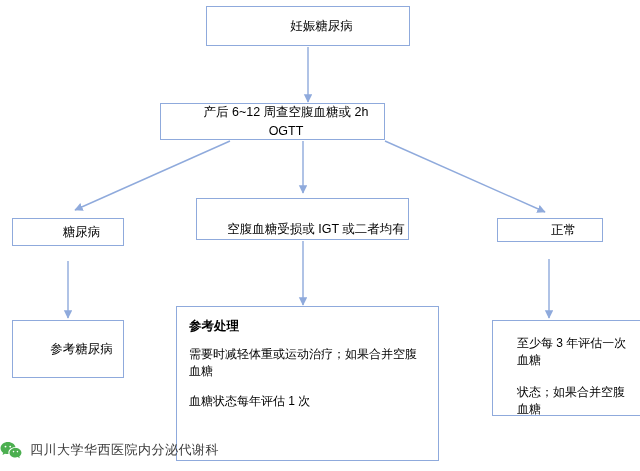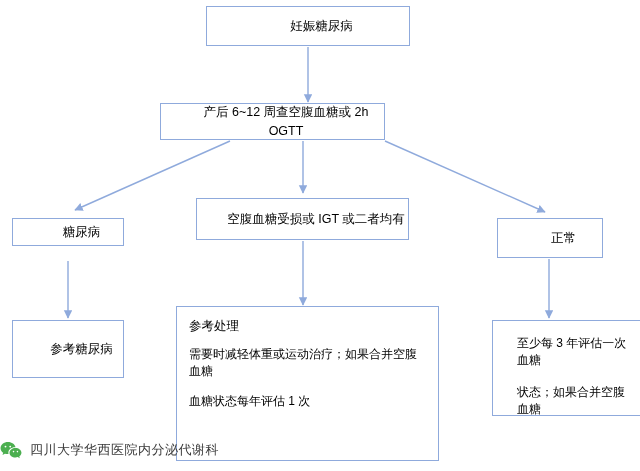--- a/index.html
+++ b/index.html
@@ -32,21 +32,21 @@
     line-height: 1.5;
     color: #000000;
     padding-left: 27px;
   }
   .node.left-align {
     display: block;
     text-align: left;
     padding: 10px 12px;
   }
   .node-title {
-    font-weight: normal;
+    font-weight: bold;
     font-size: 12.5px;
     margin-bottom: 10px;
     display: block;
   }
   .node-line {
     display: block;
     font-size: 12px;
     line-height: 1.45;
     margin-bottom: 12px;
   }
@@ -119,25 +119,25 @@
   </div>
 
   <div class="node" style="left:160px; top:103px; width:225px; height:37px;">
     <span>产后 6~12 周查空腹血糖或 2h OGTT</span>
   </div>
 
   <div class="node" style="left:12px; top:218px; width:112px; height:28px;">
     <span>糖尿病</span>
   </div>
 
-  <div class="node" style="left:196px; top:198px; width:213px; height:42px;">
+  <div class="node" style="left:196px; top:198px; width:213px; height:42px;align-items:flex-end;">
     <span>空腹血糖受损或 IGT 或二者均有</span>
   </div>
 
-  <div class="node" style="left:497px; top:218px; width:106px; height:40px;">
+  <div class="node" style="left:497px; top:218px; width:106px; height:24px;">
     <span>正常</span>
   </div>
 
   <div class="node" style="left:12px; top:320px; width:112px; height:58px;">
     <span>参考糖尿病</span>
   </div>
 
   <div class="node left-align" style="left:176px; top:306px; width:263px; height:155px;">
     <span class="node-title">参考处理</span>
     <span class="node-line">需要时减轻体重或运动治疗；如果合并空腹血糖</span>

